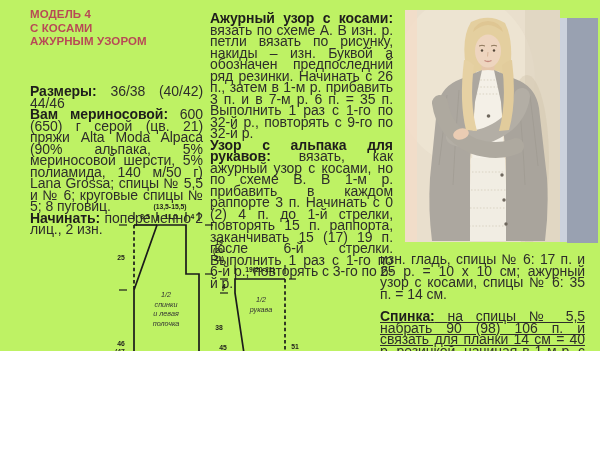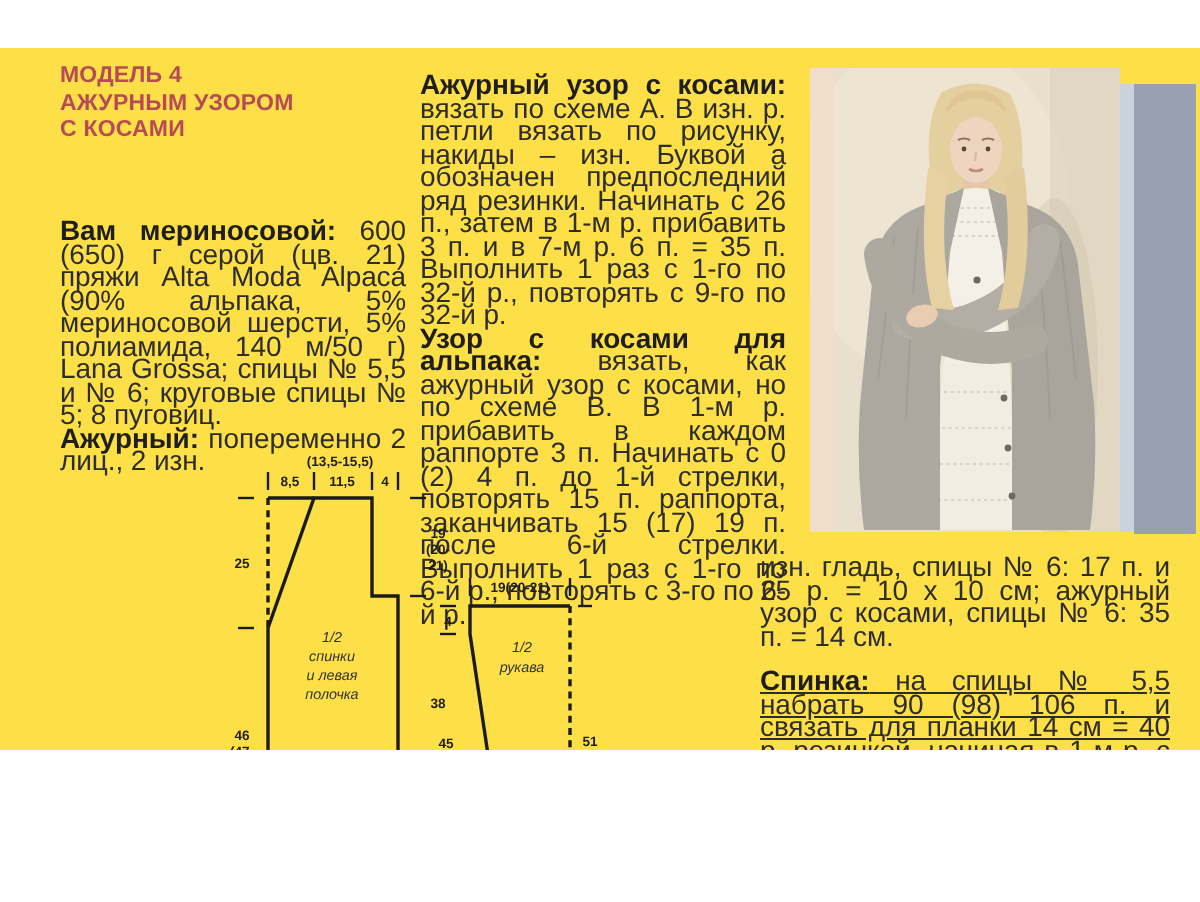--- a/index.html
+++ b/index.html
@@ -1,17 +1,17 @@
 <!DOCTYPE html>
 <html><head>
 <meta charset="utf-8">
 <style>
   html,body{margin:0;padding:0;background:#fff;}
-  #app{position:relative;width:600px;height:351px;background:#fde047;
-       font-family:"Liberation Sans",sans-serif;color:#2e2d2b;overflow:hidden;margin-top:24px;}
+  #app{position:relative;width:600px;height:351px;background:#bef264;
+       font-family:"Liberation Sans",sans-serif;color:#2e2d2b;overflow:hidden;}
   .title{position:absolute;left:30px;top:8px;width:185px;font-weight:700;
          font-size:11.5px;line-height:13.6px;color:#b84a56;letter-spacing:.1px;}
   .col{position:absolute;font-size:14px;line-height:11.5px;text-align:justify;
        letter-spacing:-.05px;}
   .col p{margin:0;}
   .col b{color:#1f1e1c;}
   #left-col{left:30px;top:86px;width:173px;}
   #mid-col{left:210px;top:13px;width:183px;}
   #right-col{left:380px;top:254px;width:205px;}
   #right-col .gap{margin-top:11px;text-decoration:underline;}
@@ -29,32 +29,33 @@
   .lace{stroke:#d9d3c3;stroke-width:1;stroke-dasharray:1.5 1.8;}
   .knit{stroke:#97928a;stroke-width:.8;fill:none;opacity:.55;}
 </style>
 </head>
 <body>
 
 <div id="app">
 
   <div class="title">
     <div>МОДЕЛЬ 4</div>
+    <div>С КОСАМИ</div>
     <div>АЖУРНЫМ УЗОРОМ</div>
-    <div>С КОСАМИ</div>
   </div>
 
   <div class="col" id="left-col">
+    <p><b>Размеры:</b> <span>36/38 (40/42) 44/46</span></p>
     <p><b>Вам мериносовой:</b> <span>600 (650) г серой (цв. 21) пряжи Alta Moda Alpaca (90% альпака, 5% мериносовой шерсти, 5% полиамида, 140 м/50 г) Lana Grossa; спицы № 5,5 и № 6; круговые спицы № 5; 8 пуговиц.</span></p>
-    <p><b>Ажурный:</b> <span>попеременно 2 лиц., 2 изн.</span></p>
+    <p><b>Начинать:</b> <span>попеременно 2 лиц., 2 изн.</span></p>
   </div>
 
   <div class="col" id="mid-col">
     <p><b>Ажурный узор с косами:</b> <span>вязать по схеме А. В изн. р. петли вязать по рисунку, накиды – изн. Буквой а обозначен предпоследний ряд резинки. Начинать с 26 п., затем в 1-м р. прибавить 3 п. и в 7-м р. 6 п. = 35 п. Выполнить 1 раз с 1-го по 32-й р., повторять с 9-го по 32-й р.</span></p>
-    <p><b>Узор с косами для альпака:</b> <span>вязать, как ажурный узор с косами, но по схеме В. В 1-м р. прибавить в каждом раппорте 3 п. Начинать с 0 (2) 4 п. до 1-й стрелки, повторять 15 п. раппорта, заканчивать 15 (17) 19 п. после 6-й стрелки. Выполнить 1 раз с 1-го по 6-й р., повторять с 3-го по 6-й р.</span></p>
+    <p><b>Узор с альпака для рукавов:</b> <span>вязать, как ажурный узор с косами, но по схеме В. В 1-м р. прибавить в каждом раппорте 3 п. Начинать с 0 (2) 4 п. до 1-й стрелки, повторять 15 п. раппорта, заканчивать 15 (17) 19 п. после 6-й стрелки. Выполнить 1 раз с 1-го по 6-й р., повторять с 3-го по 6-й р.</span></p>
   </div>
 
   <svg id="photo" width="155" height="232" viewBox="0 0 155 232" role="img" aria-label="Блондинка в сером ажурном кардигане с косами поверх белого кружевного платья, руки скрещены">
     <rect x="0" y="0" width="155" height="232" fill="#e9dfcd"></rect>
     <ellipse cx="60" cy="70" rx="70" ry="85" fill="#f2e9d8" opacity=".5"></ellipse>
     <rect x="0" y="0" width="12" height="232" fill="#f3dcc7" opacity=".75"></rect>
     <rect x="120" y="0" width="35" height="232" fill="#dbd0bb" opacity=".55"></rect>
     <ellipse cx="122" cy="150" rx="22" ry="85" fill="#cfc3ab" opacity=".4"></ellipse>
 
     <path d="M66,12 Q84,3 100,13 Q109,30 105,62 L107,102 Q108,118 99,123 L65,123 Q56,116 59,98 L61,58 Q56,28 66,12 Z" fill="#e4cf9f"></path>

